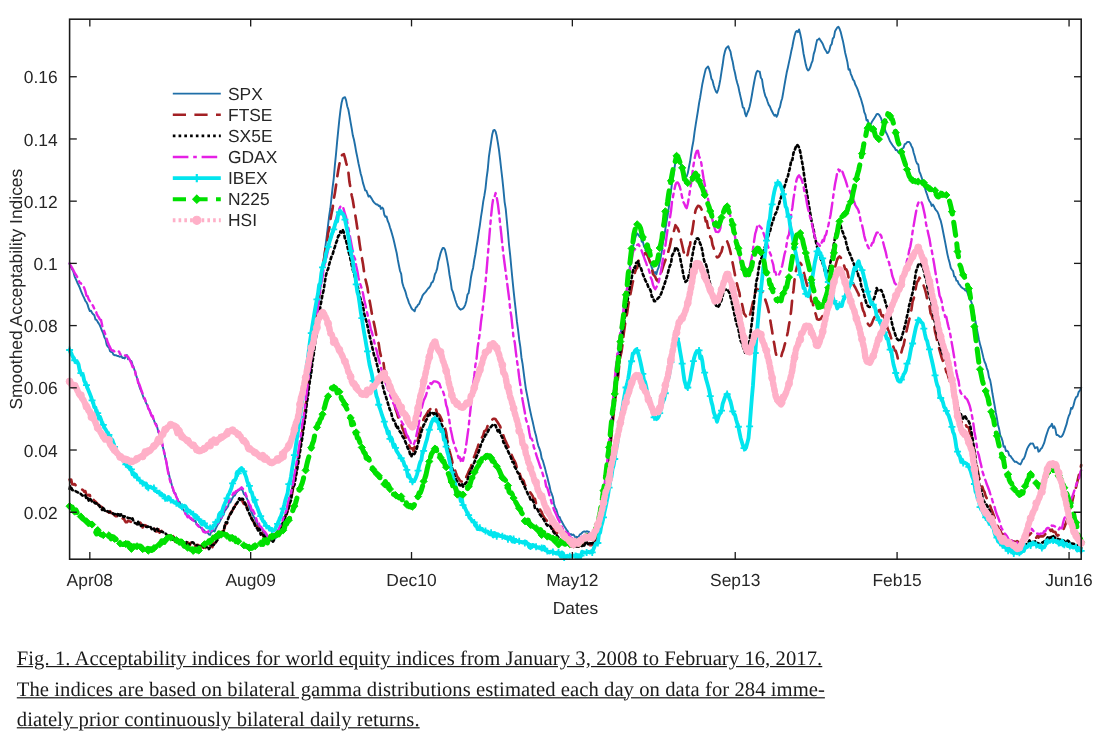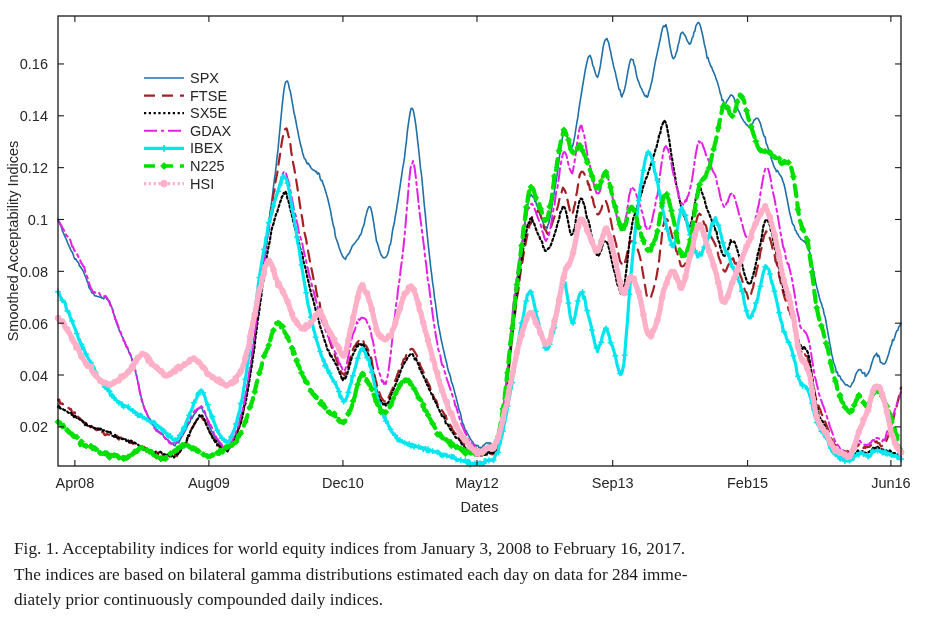--- a/index.html
+++ b/index.html
@@ -42,21 +42,21 @@
     top: 536px;
     width: 898px;
     font-family: "Liberation Serif", "DejaVu Serif", serif;
     font-size: 17.2px;
     line-height: 25.5px;
     color: #1a1a1a;
     text-align: justify;
     text-justify: inter-word;
     letter-spacing: 0.05px;
   }
-  #caption .cap-line { display: block; white-space: nowrap; }
+  #caption .cap-line { display: block; white-space: nowrap; text-decoration: underline; }
 
   .axis-text {
     font-family: "Liberation Sans", sans-serif;
     fill: #262626;
   }
 </style>
 </head>
 <body>
 
 <div id="page">
@@ -725,16 +725,16 @@
             <circle cx="164" cy="183.60000000000002" r="3.4" fill="#ffb0c8" stroke="#ffb0c8" stroke-width="0.9"></circle>
             <text x="190" y="188.60000000000002" font-size="14.5" class="axis-text">HSI</text>
           </g>
         </g>
     </svg>
   </div>
 
   <div id="caption">
     <span class="cap-line">Fig. 1. Acceptability indices for world equity indices from January 3, 2008 to February 16, 2017.</span>
     <span class="cap-line">The indices are based on bilateral gamma distributions estimated each day on data for 284 imme-</span>
-    <span class="cap-line">diately prior continuously compounded daily indices.</span>
+    <span class="cap-line">diately prior continuously bilateral daily returns.</span>
   </div>
 
 </div>
 
 </body></html>

